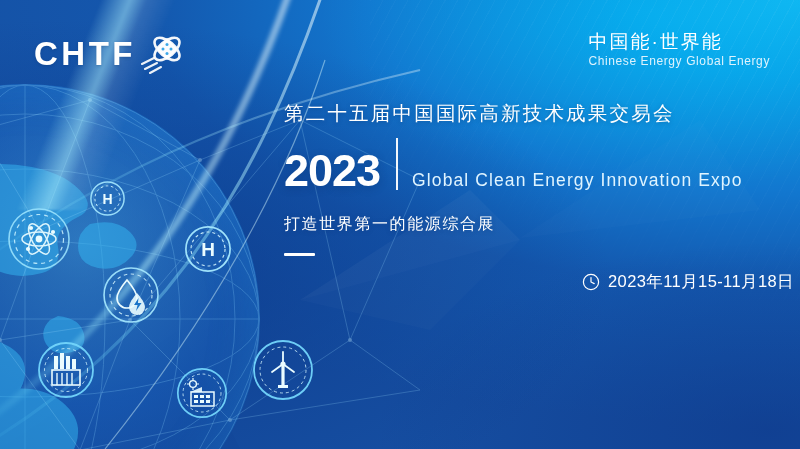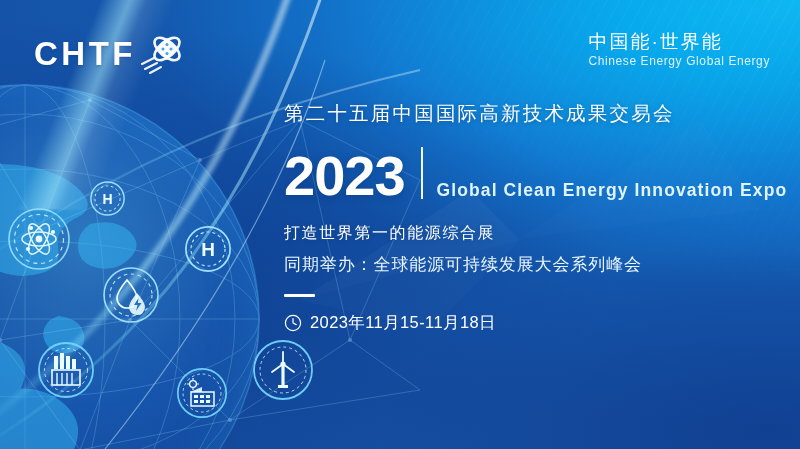--- a/index.html
+++ b/index.html
@@ -62,42 +62,42 @@
   .brandtr .cn{color:#fff;font-size:19px;letter-spacing:2px;line-height:1.25;white-space:nowrap;}
   .brandtr .en{color:#e8f7ff;font-size:12px;letter-spacing:.6px;white-space:nowrap;opacity:.95;}
   
   .copy{position:absolute;left:284px;top:104px;width:510px;}
   .kicker{
     color:#fff;font-size:19.5px;letter-spacing:2.2px;line-height:1;white-space:nowrap;
     text-shadow:0 1px 4px rgba(3,40,92,.35);
   }
   .headline{display:flex;align-items:flex-end;margin-top:14px;}
   .year{
-    color:#fff;font-size:56px;font-weight:700;line-height:.92;letter-spacing:-1px;
+    color:#fff;font-size:45px;font-weight:700;line-height:.92;letter-spacing:-1px;
     text-shadow:0 2px 8px rgba(3,40,92,.3);
     margin-top:12px;
   }
   .vrule{width:2px;height:52px;background:#fff;margin:0 14px 2px 16px;opacity:.95;}
   .titles{padding-bottom:1px;}
   .title-cn{
     color:#fff;font-size:31px;font-weight:700;letter-spacing:1.5px;line-height:1.05;white-space:nowrap;
     text-shadow:0 2px 7px rgba(3,40,92,.3);
   }
   .title-en{
-    color:#dff4ff;font-size:17.5px;letter-spacing:1.1px;line-height:1.1;margin-top:21px;white-space:nowrap;font-weight:bold;
+    color:#dff4ff;font-size:17.5px;letter-spacing:1.1px;line-height:1.1;margin-top:21px;white-space:nowrap;
   }
   .slogan{
     color:#fff;font-size:16px;letter-spacing:1.6px;margin-top:22px;white-space:nowrap;
     text-shadow:0 1px 5px rgba(3,40,92,.3);
   }
   .subline{
     color:#eaf6ff;font-size:17px;letter-spacing:.9px;margin-top:9px;white-space:nowrap;
   }
   .divider{width:31px;height:3px;background:#fff;margin-top:18px;border-radius:1px;}
-  .meta{display:flex;align-items:center;margin-top:15px;gap:40px;}
+  .meta{display:flex;align-items:center;margin-top:15px;gap:40px;justify-content:flex-end;}
   .meta-item{display:flex;align-items:center;gap:8px;}
   .meta-item .txt{color:#fff;font-size:16.5px;letter-spacing:.4px;white-space:nowrap;}
   .meta-ico{width:18px;height:18px;display:block;flex:0 0 18px;}
   
   .badge{position:absolute;}
   .badge svg{display:block;overflow:visible;}
 </style>
 </head>
 <body>
 
@@ -320,21 +320,20 @@
 
     <div class="headline">
       <div class="year">2023</div>
       <div class="vrule"></div>
       <div class="titles">
         <div class="title-en">Global Clean Energy Innovation Expo</div>
       </div>
     </div>
 
     <div class="slogan">打造世界第一的能源综合展</div>
-    <div class="subline">同期举办：全球能源可持续发展大会系列峰会</div>
     <div class="divider"></div>
 
     <div class="meta">
       <div class="meta-item">
         <svg class="meta-ico" viewBox="0 0 18 18">
           <circle cx="9" cy="9" r="7.6" fill="none" stroke="#ffffff" stroke-width="1.2"></circle>
           <path d="M9 4.6 L9 9 L12.2 10.6" fill="none" stroke="#ffffff" stroke-width="1.2" stroke-linecap="round"></path>
         </svg>
         <span class="txt">2023年11月15-11月18日</span>
       </div>

